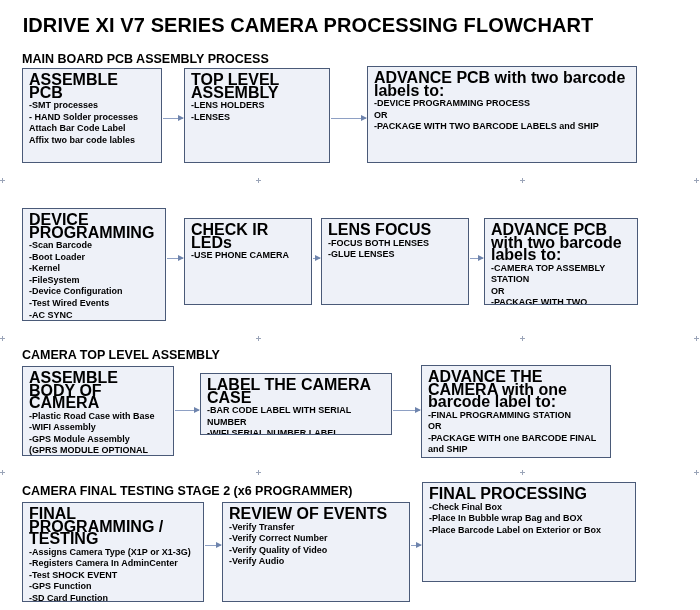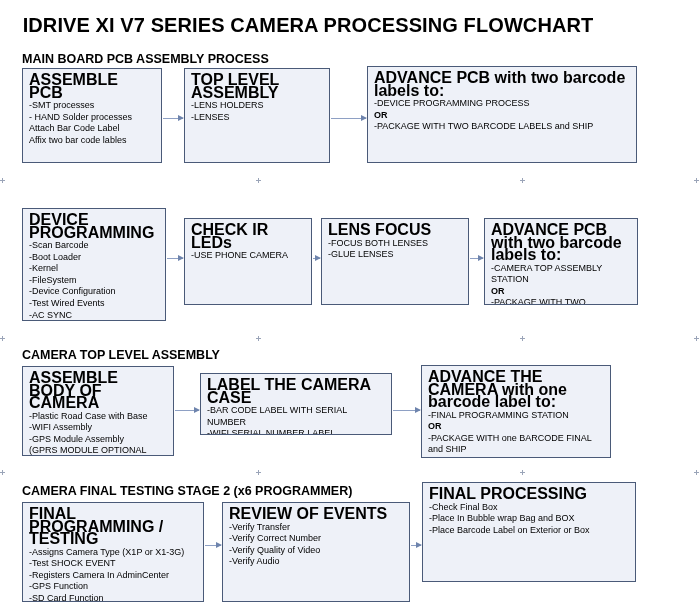--- a/index.html
+++ b/index.html
@@ -48,20 +48,21 @@
     font-size: 16px;
     font-weight: bold;
     line-height: 12.5px;
     margin-bottom: 1px;
     white-space: pre-line;
   }
   .box .bx-line {
     font-size: 9px;
     line-height: 11.6px;
     white-space: pre-line;
+    font-weight: bold;
   }
   .box .bx-line.bold {
     font-weight: bold;
   }
   .arrow {
     position: absolute;
     height: 1px;
     background: #8ea0c4;
   }
   .arrow:after {
@@ -185,22 +186,22 @@
     <div class="bx-line">-FINAL PROGRAMMING STATION</div>
     <div class="bx-line bold">OR</div>
     <div class="bx-line">-PACKAGE WITH one BARCODE FINAL and SHIP</div>
   </div>
 
   <div class="section-head" style="left:22px; top:484px;">CAMERA FINAL TESTING STAGE 2 (x6 PROGRAMMER)</div>
 
   <div class="box" style="left:22px; top:502px; width:182px; height:100px;">
     <div class="bx-title">FINAL PROGRAMMING / TESTING</div>
     <div class="bx-line">-Assigns Camera Type (X1P or X1-3G)</div>
+    <div class="bx-line">-Registers Camera In AdminCenter</div>
     <div class="bx-line">-Test SHOCK EVENT</div>
-    <div class="bx-line">-Registers Camera In AdminCenter</div>
     <div class="bx-line">-GPS Function</div>
     <div class="bx-line">-SD Card Function</div>
   </div>
 
   <div class="arrow" style="left:205px; top:545px; width:16px;"></div>
 
   <div class="box" style="left:222px; top:502px; width:188px; height:100px;">
     <div class="bx-title">REVIEW OF EVENTS</div>
     <div class="bx-line">-Verify Transfer</div>
     <div class="bx-line">-Verify Correct Number</div>

